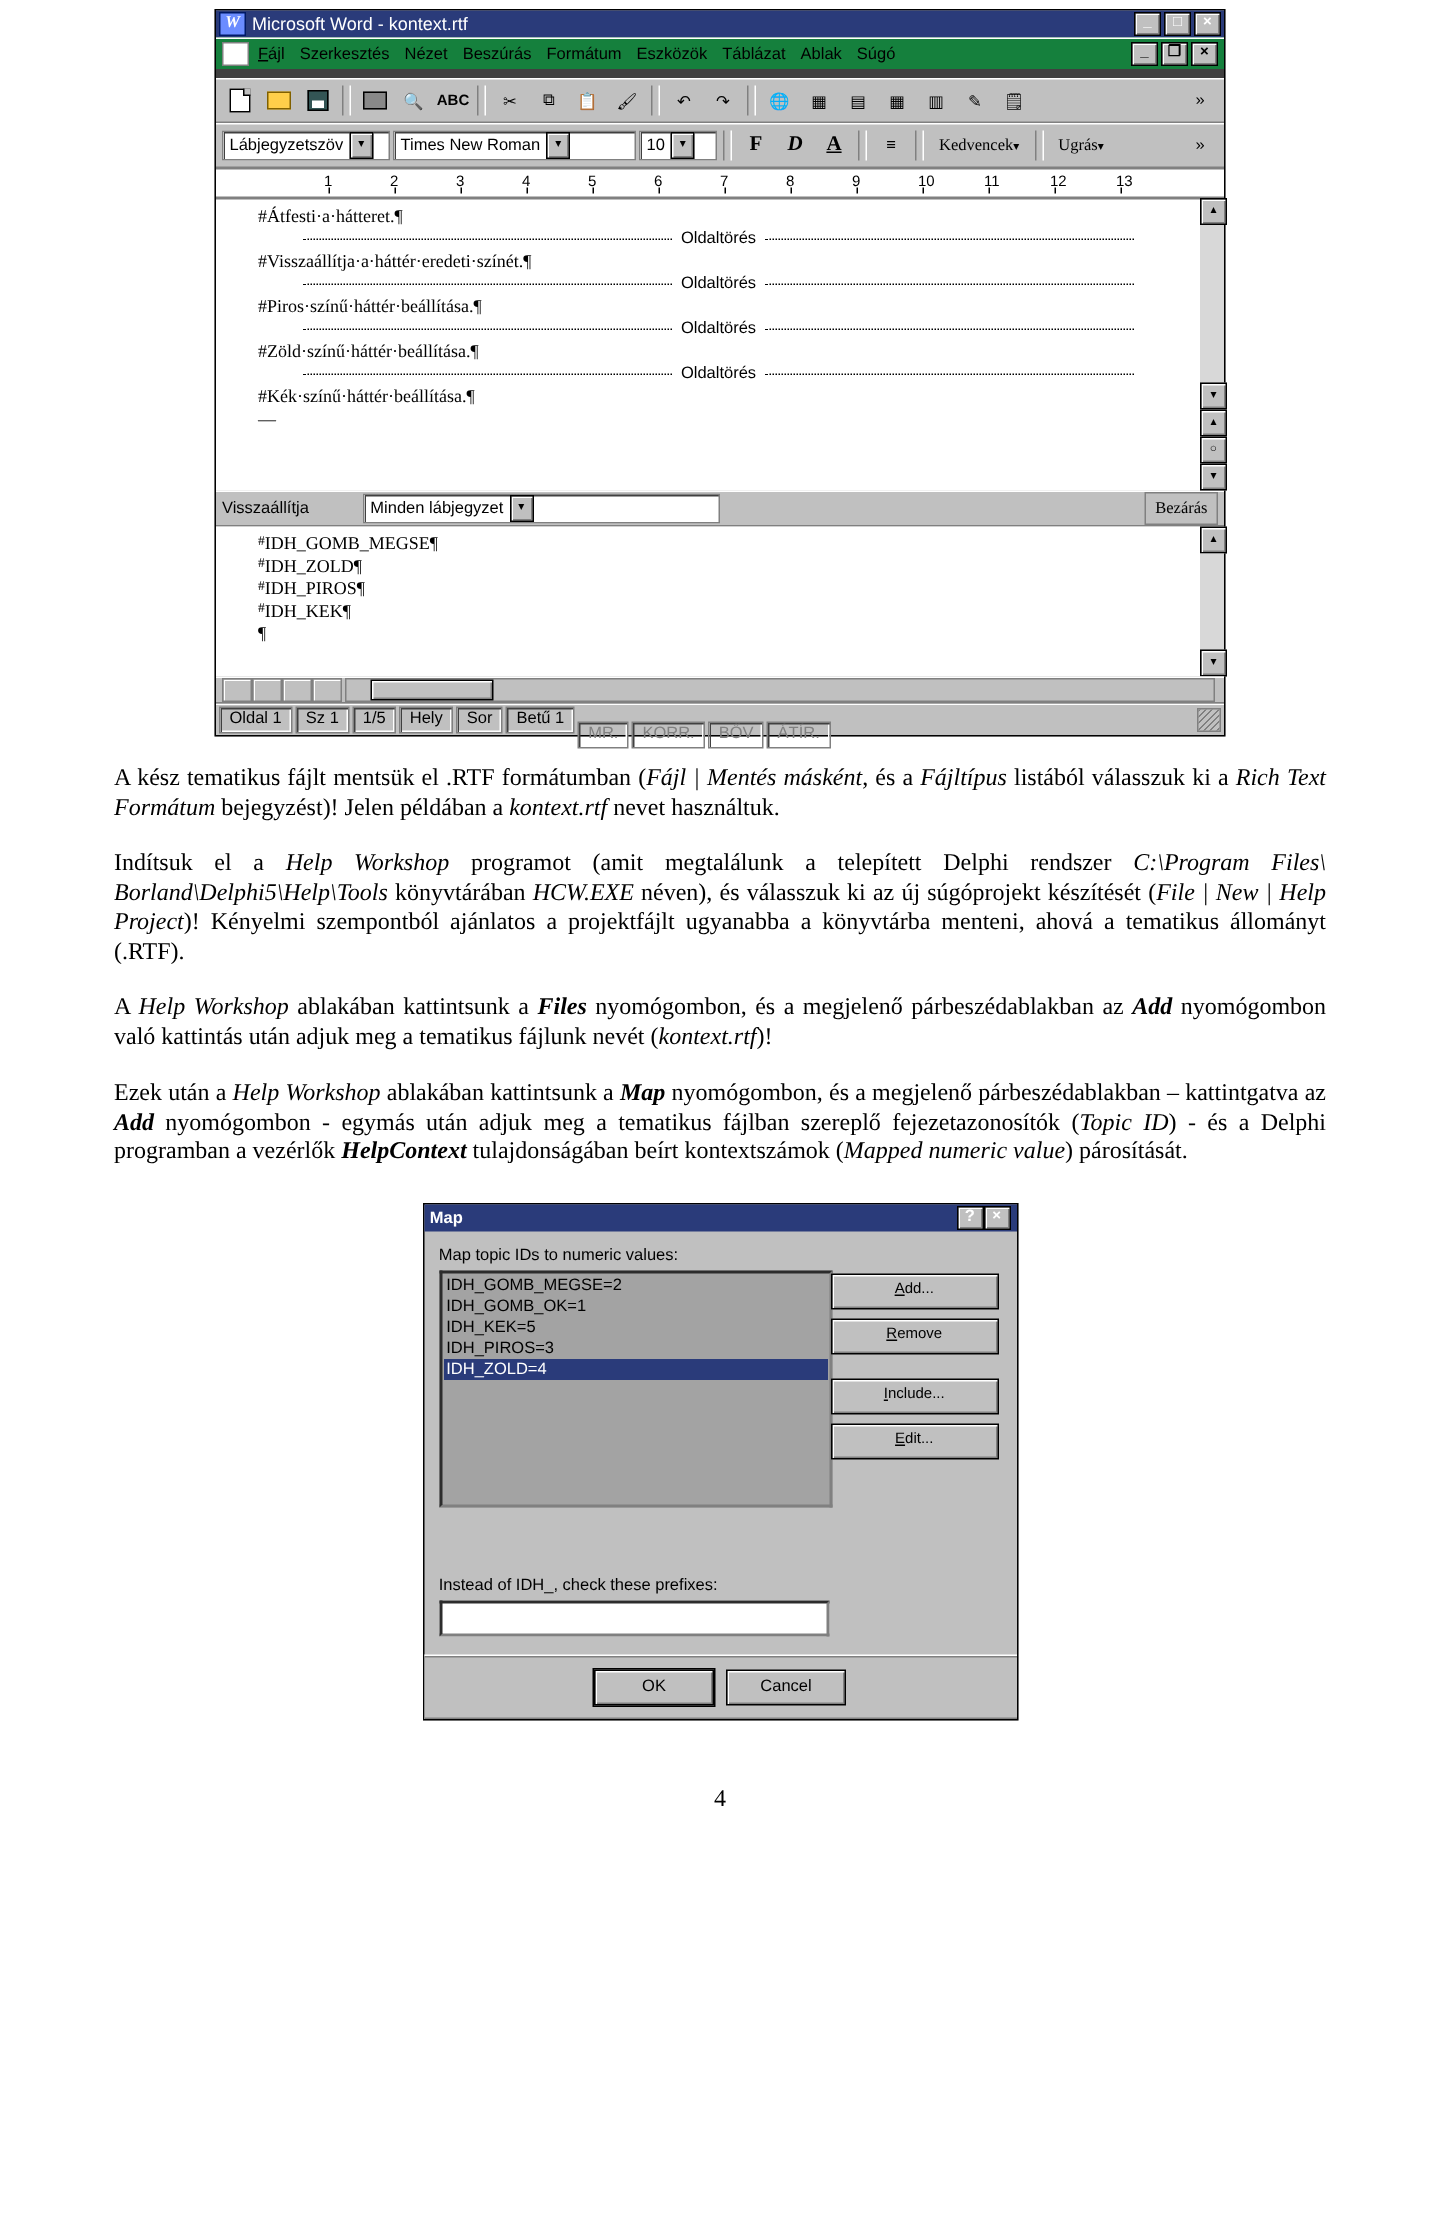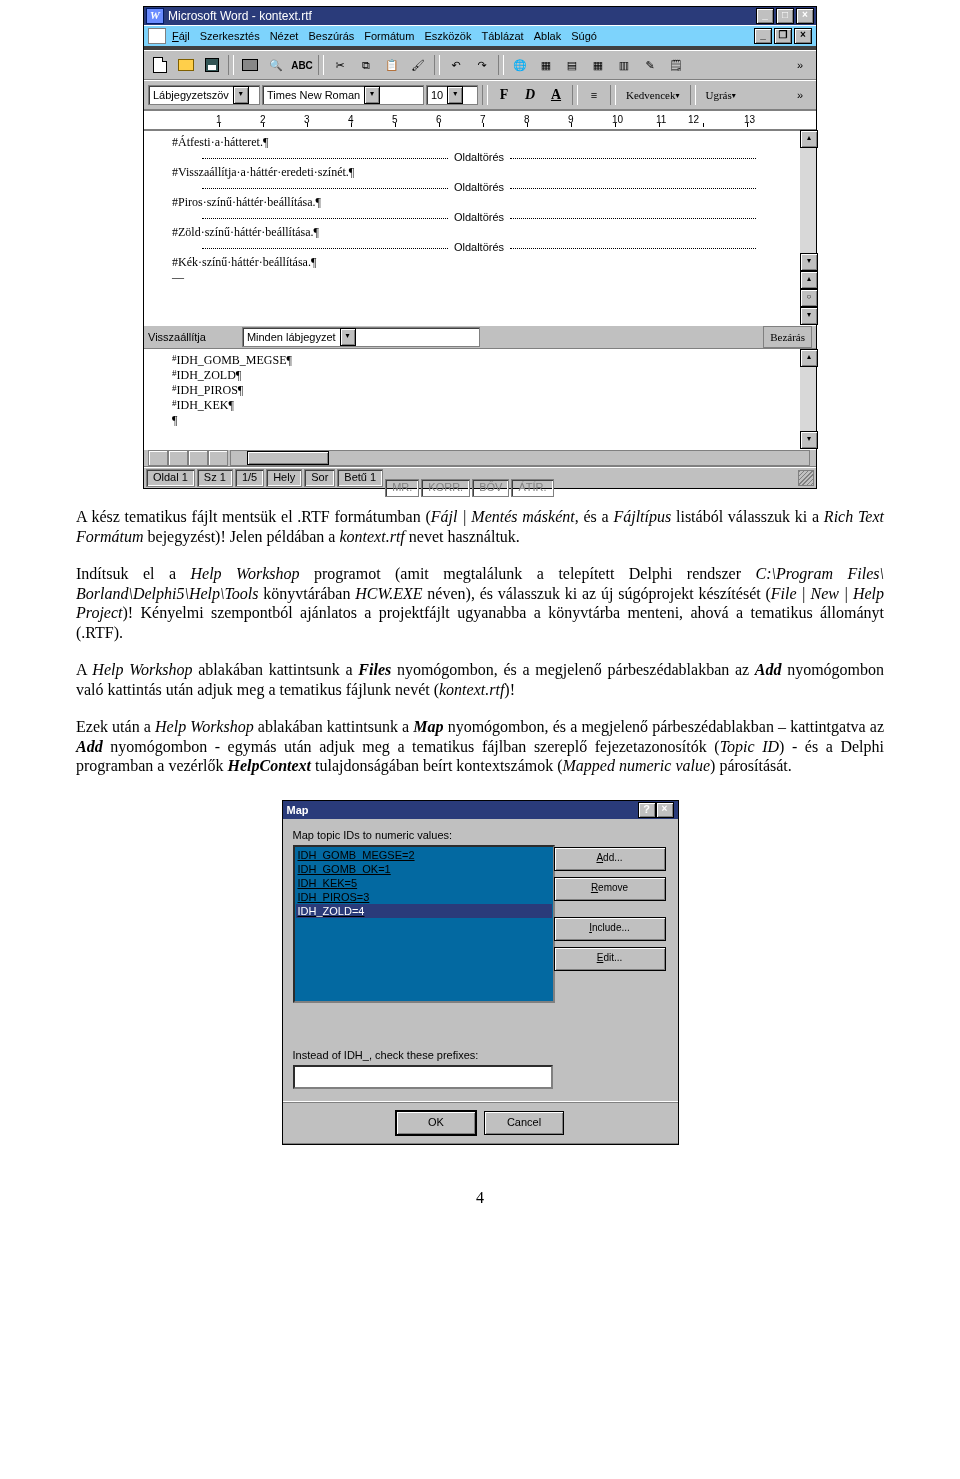--- a/index.html
+++ b/index.html
@@ -14,21 +14,21 @@
   .pagenum { text-align:center; margin-top:26px; font-size:16px; }
 
   
   .word-win { width:672px; border:1px solid #000; background:#c0c0c0; font-family:Tahoma,Arial,sans-serif; font-size:11px; color:#000; }
   .titlebar { height:18px; background:linear-gradient(#2a3b7a,#2a3b7a); color:#fff; display:flex; align-items:center; padding:0 2px; }
   .titlebar .app-icon { width:16px; height:14px; background:#6a8cff; border:1px solid #001a66; margin-right:4px; text-align:center; font:italic bold 11px Georgia; color:#fff; line-height:12px; }
   .titlebar .title-text { flex:1; font-weight:normal; font-size:12px; white-space:nowrap; overflow:hidden; }
   .win-btns { display:flex; gap:2px; }
   .win-btn { width:16px; height:14px; background:#c0c0c0; border:1px solid #000; box-shadow:inset 1px 1px 0 #fff, inset -1px -1px 0 #808080; font:bold 10px sans-serif; text-align:center; line-height:12px; }
 
-  .menubar { height:20px; background:#7dd3fc; display:flex; align-items:center; padding:0 4px; border-top:1px solid #fff; border-bottom:4px solid #404040; }
+  .menubar { height:20px; background:#15803d; display:flex; align-items:center; padding:0 4px; border-top:1px solid #fff; border-bottom:6px solid #404040; }
   .menubar .mdi-icon { width:16px; height:14px; background:#fff; border:1px solid #808080; margin-right:6px; }
   .menuitem { margin-right:10px; cursor:default; }
   .menuitem u { text-decoration:underline; }
   .menubar .right-btns { margin-left:auto; display:flex; gap:2px; }
 
   .toolbar { display:flex; align-items:center; padding:2px 4px; gap:2px; background:#c0c0c0; border-top:1px solid #fff; border-bottom:1px solid #808080; height:24px; }
   .tb-btn { width:22px; height:20px; background:#c0c0c0; border:1px solid #c0c0c0; display:flex; align-items:center; justify-content:center; font-size:11px; position:relative; }
   .tb-sep { width:4px; height:20px; border-left:1px solid #808080; border-right:1px solid #fff; margin:0 2px; }
   .combo { height:18px; background:#fff; border:1px solid #808080; box-shadow:inset 1px 1px 0 #404040; display:flex; align-items:center; padding:0 2px 0 4px; font-size:11px; }
   .combo-arrow { width:14px; height:16px; background:#c0c0c0; border:1px solid #000; box-shadow:inset 1px 1px 0 #fff,inset -1px -1px 0 #808080; margin-left:4px; text-align:center; font-size:8px; line-height:14px; }
@@ -64,21 +64,21 @@
   .sb-cell { height:16px; border:1px solid #808080; box-shadow:inset 1px 1px 0 #404040,inset -1px -1px 0 #fff; padding:0 6px; line-height:15px; margin-right:2px; color:#000; white-space:nowrap; }
   .sb-cell.dim { color:#808080;margin-top:20px; }
   .statusbar .grip { margin-left:auto; width:14px; height:14px; background:repeating-linear-gradient(135deg,#808080 0 1px,#c0c0c0 1px 3px); border:1px solid #808080; }
 
   
   .map-dlg { width:395px; border:1px solid #000; background:#c0c0c0; font-family:"MS Sans Serif",Tahoma,Arial,sans-serif; font-size:11px; }
   .map-title { height:18px; background:#2a3b7a; color:#fff; display:flex; align-items:center; padding:0 4px; font-weight:bold; }
   .map-title .spacer { flex:1; }
   .map-body { padding:10px 10px 12px 10px; position:relative; }
   .map-body .label { margin-bottom:4px; }
-  .map-list { width:256px; height:152px; background:#0369a1; border:2px inset #808080; padding:1px; font:11px "MS Sans Serif",Arial; overflow:hidden;text-decoration:underline; }
+  .map-list { width:256px; height:152px; background:#a3a3a3; border:2px inset #808080; padding:1px; font:11px "MS Sans Serif",Arial; overflow:hidden; }
   .map-list .row { padding:0 2px; line-height:14px; }
   .map-list .row.sel { background:#2a3b7a; color:#fff; }
   .map-btn { width:110px; height:22px; background:#c0c0c0; border:1px solid #000; box-shadow:inset 1px 1px 0 #fff,inset -1px -1px 0 #808080; text-align:center; line-height:20px; font-size:10px; position:absolute; right:12px; }
   .map-btn u { text-decoration:underline; }
   .map-input { width:256px; height:20px; background:#fff; border:2px inset #808080; }
   .dlg-buttons { height:34px; border-top:1px solid #fff; display:flex; justify-content:center; align-items:center; gap:8px; background:#c0c0c0; box-shadow:inset 0 -1px 0 #808080, inset 0 1px 0 #808080; padding:4px 0; }
   .dlg-btn { width:78px; height:22px; background:#c0c0c0; border:1px solid #000; box-shadow:inset 1px 1px 0 #fff,inset -1px -1px 0 #808080; text-align:center; line-height:20px; font-size:11px; }
   .dlg-btn.default { box-shadow:0 0 0 1px #000, inset 1px 1px 0 #fff,inset -1px -1px 0 #808080; }
 
   
@@ -258,21 +258,21 @@
               <div class="ruler-num" style="left: 308px;">7</div>
               <div style="position: absolute; top: 12px; width: 1px; height: 4px; background: rgb(0, 0, 0); left: 311px;"></div>
               <div class="ruler-num" style="left: 352px;">8</div>
               <div style="position: absolute; top: 12px; width: 1px; height: 4px; background: rgb(0, 0, 0); left: 355px;"></div>
               <div class="ruler-num" style="left: 396px;">9</div>
               <div style="position: absolute; top: 12px; width: 1px; height: 4px; background: rgb(0, 0, 0); left: 399px;"></div>
               <div class="ruler-num" style="left: 440px;">10</div>
               <div style="position: absolute; top: 12px; width: 1px; height: 4px; background: rgb(0, 0, 0); left: 443px;"></div>
               <div class="ruler-num" style="left: 484px;">11</div>
               <div style="position: absolute; top: 12px; width: 1px; height: 4px; background: rgb(0, 0, 0); left: 487px;"></div>
-              <div class="ruler-num" style="left: 516px;">12</div>
+              <div class="ruler-num" style="left: 528px;">12</div>
               <div style="position: absolute; top: 12px; width: 1px; height: 4px; background: rgb(0, 0, 0); left: 531px;"></div>
               <div class="ruler-num" style="left: 572px;">13</div>
               <div style="position: absolute; top: 12px; width: 1px; height: 4px; background: rgb(0, 0, 0); left: 575px;"></div>
             </div>
         </div>
 
         <div class="doc-wrap">
           <div class="doc-area" style="padding-right:30px;">
             <div class="doc-line">#Átfesti·a·hátteret.¶</div>
             <div class="pagebreak"><span class="pagebreak-dots"></span><span class="pagebreak-label">Oldaltörés</span><span class="pagebreak-dots"></span></div>

